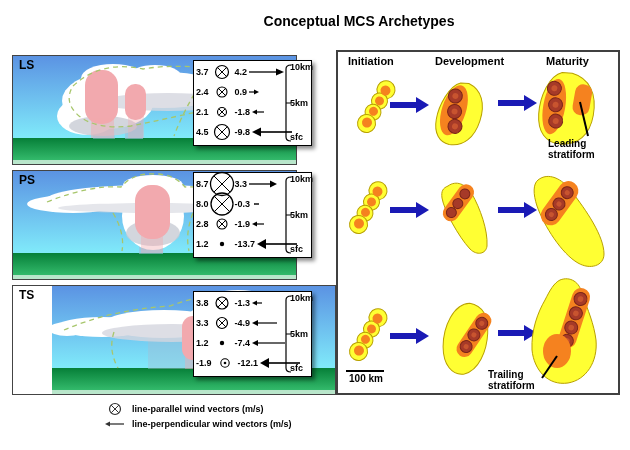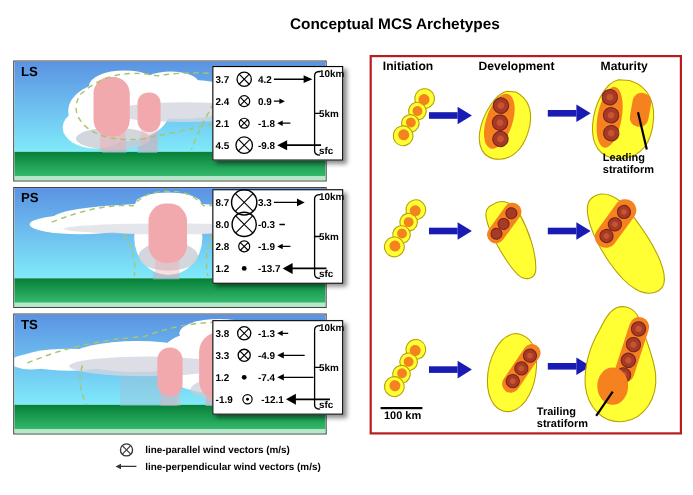--- a/index.html
+++ b/index.html
@@ -23,21 +23,21 @@
   .db-axis{position:absolute;right:0;top:0;width:30px;height:84px;}
   .ax-lab{position:absolute;font-size:9px;font-weight:bold;left:9px;}
   .ax-top{top:1px}.ax-mid{top:37px}.ax-bot{top:71px}
   
   .legend{position:absolute;left:102px;top:401px;}
   .leg-row{display:flex;align-items:center;height:15px;}
   .leg-sym{width:26px;display:flex;justify-content:center;align-items:center;}
   .leg-txt{font-size:9px;font-weight:bold;margin-left:4px;}
   
   .evo{position:absolute;left:336px;top:50px;width:280px;height:341px;background:#fff;
-       border:2px solid #b91c1c;}
+       border:2px solid #404040;}
   .evo svg{position:absolute;left:0;top:0;}
   .stage-h{position:absolute;top:3px;font-size:11px;font-weight:bold;}
   .stage-1{left:10px}.stage-2{left:97px}.stage-3{left:208px}
   .strat-label{position:absolute;font-size:10px;font-weight:bold;line-height:1.1;}
   .lead{left:210px;top:86px;width:60px;}
   .trail{left:150px;top:317px;width:60px;}
   .scalebar{position:absolute;left:8px;top:318px;width:40px;text-align:center;}
   .scale-line{border-top:2px solid #000;width:38px;height:0;}
   .scale-txt{font-size:10px;font-weight:bold;margin-top:1px;}
   
@@ -276,21 +276,21 @@
     <div class="db-axis">
       <svg width="30" height="84">
           <path d="M5,8 Q5,4 10,4 M5,8 L5,76 M5,42 L10,42 M5,76 Q5,80 10,80" fill="none" stroke="#000" stroke-width="1.2"></path>
         </svg>
       <span class="ax-lab ax-top">10km</span>
       <span class="ax-lab ax-mid">5km</span>
       <span class="ax-lab ax-bot">sfc</span>
     </div>
   </div>
 
-  <div class="scene" style="top:285px;">
+  <div class="scene" style="top:285px;padding-left:39px;">
     <svg width="283" height="108">
       <defs>
         <linearGradient id="skyC" x1="0" y1="0" x2="0" y2="1">
           <stop offset="0" stop-color="#5B93E3"></stop>
             <stop offset="1" stop-color="#80EAFA"></stop>
         </linearGradient>
         <linearGradient id="grdC" x1="0" y1="0" x2="0" y2="1">
           <stop offset="0" stop-color="#067F38"></stop>
             <stop offset="1" stop-color="#3BC474"></stop>
         </linearGradient>

